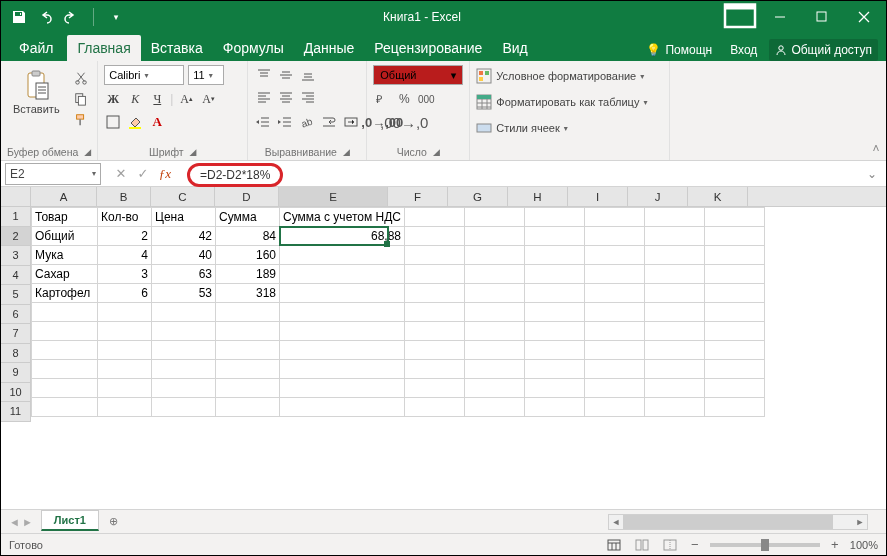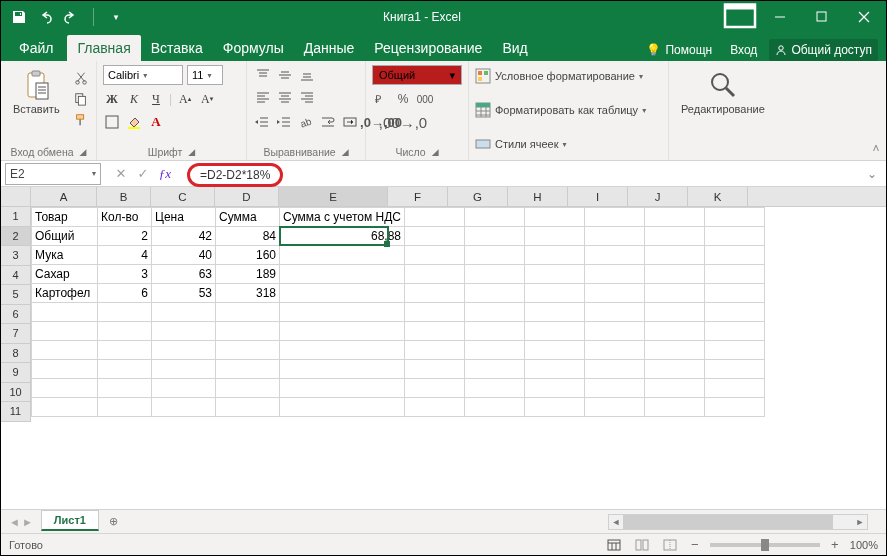--- a/index.html
+++ b/index.html
@@ -105,21 +105,21 @@
   .namebox {
     width: 96px; height:22px;
     border: 1px solid #ababab;
     background:#fff;
     display: flex; align-items: center; justify-content: space-between;
     padding: 0 4px; font-size:12px; color:#424242;
   }
   .namebox .caret{font-size:8px;color:#666;}
   .fx-btns { display:flex; align-items:center; gap:2px; padding:0 6px;}
   .fx-btns .b{width:20px; height:20px; display:flex; align-items:center; justify-content:center; color:#a0a0a0; font-size:13px;}
-  .fx-btns .fx{font-style:italic; font-family:'Times New Roman'; color:#6d28d9;}
+  .fx-btns .fx{font-style:italic; font-family:'Times New Roman'; color:#c2410c;}
   .fx-input-wrap { flex:1; height:22px; position:relative; display:flex; align-items:center; padding-left:10px;}
   .fx-highlight {
     position:absolute; left:2px; top:0px;
     border:3px solid #d9252a; border-radius:14px;
     padding: 0px 10px; height:24px;
     display:flex; align-items:center;
     font-size:12px; color:#333; background:#fff;
   }
   .fx-collapse { width:20px; display:flex; align-items:center; justify-content:center; color:#888;}
   
@@ -284,21 +284,21 @@
             </span>
           <span class="mini-ico">
               <svg viewBox="0 0 16 16">
                 <rect x="3" y="2" width="8" height="5" fill="#fca" stroke="#c70"></rect>
                 <rect x="6" y="7" width="2" height="7" fill="#888"></rect>
               </svg>
             </span>
         </div>
       </div>
       <div class="rgroup-label">
-          <span>Вход обмена</span>
+          <span>Буфер обмена</span>
           <span class="launcher">◢</span>
         </div>
     </div>
 
     <div class="rgroup" style="min-width:150px;">
       <div class="rgroup-body">
         <div class="col" style="gap:5px;">
           <div class="font-row">
             <div class="font-combo" style="width:80px;">
                 <span>Calibri</span>
@@ -445,21 +445,21 @@
         </div>
       </div>
       <div class="rgroup-label">
           <span>Число</span>
           <span class="launcher">◢</span>
         </div>
     </div>
 
     <div class="rgroup" style="min-width:200px;">
       <div class="rgroup-body">
-        <div class="col" style="gap:16px; padding-top:2px;">
+        <div class="col" style="gap:8px; padding-top:2px;">
           <div class="sty-row">
             <span class="ico">
                 <svg viewBox="0 0 16 16">
                   <rect x="1" y="1" width="14" height="14" fill="none" stroke="#888"></rect>
                   <rect x="3" y="3" width="4" height="4" fill="#e74"></rect>
                   <rect x="9" y="3" width="4" height="4" fill="#6b6"></rect>
                   <rect x="3" y="9" width="4" height="4" fill="#fc4"></rect>
                 </svg>
               </span>
             <span>Условное форматирование</span>
@@ -483,34 +483,20 @@
                 </svg>
               </span>
             <span>Стили ячеек</span>
               <span style="font-size:8px;color:#666;">▾</span>
           </div>
         </div>
       </div>
     </div>
 
 
-    <div class="rgroup" style="min-width:100px; border-right:none;">
-      <div class="rgroup-body" style="justify-content:center;">
-        <div class="big-btn">
-          <span class="ico">
-              <svg viewBox="0 0 32 32">
-                <circle cx="13" cy="13" r="8" fill="none" stroke="#555" stroke-width="2"></circle>
-                <path stroke="#555" stroke-width="3" d="M19 19l8 8"></path>
-              </svg>
-            </span>
-          <span class="lbl">Редактирование</span>
-        </div>
-      </div>
-      <div class="rgroup-label">&nbsp;</div>
-    </div>
     <div style="margin-left:auto;width:20px;display:flex;align-items:flex-end;justify-content:center;padding-bottom:4px;color:#888;">˄</div>
   </div>
 
   <div class="fxbar">
     <div class="namebox">
       <span>E2</span>
         <span class="caret">▾</span>
     </div>
     <div class="fx-btns">
       <span class="b">✕</span>

